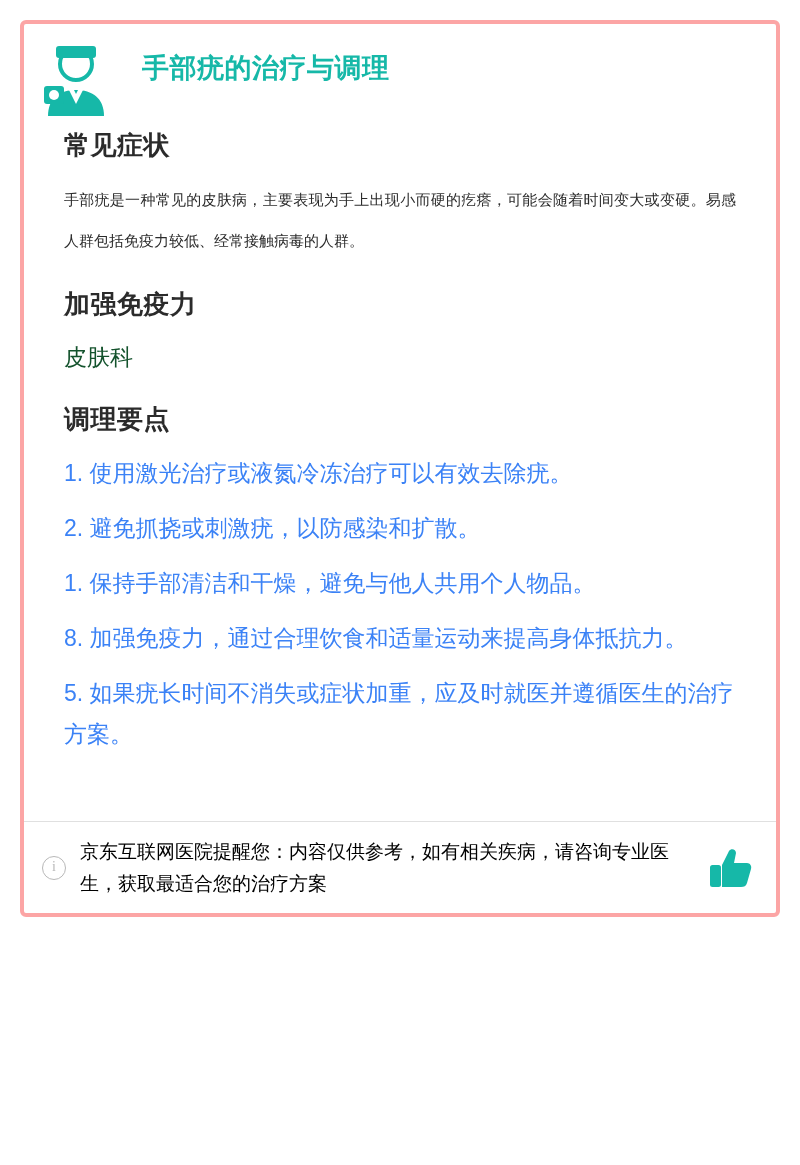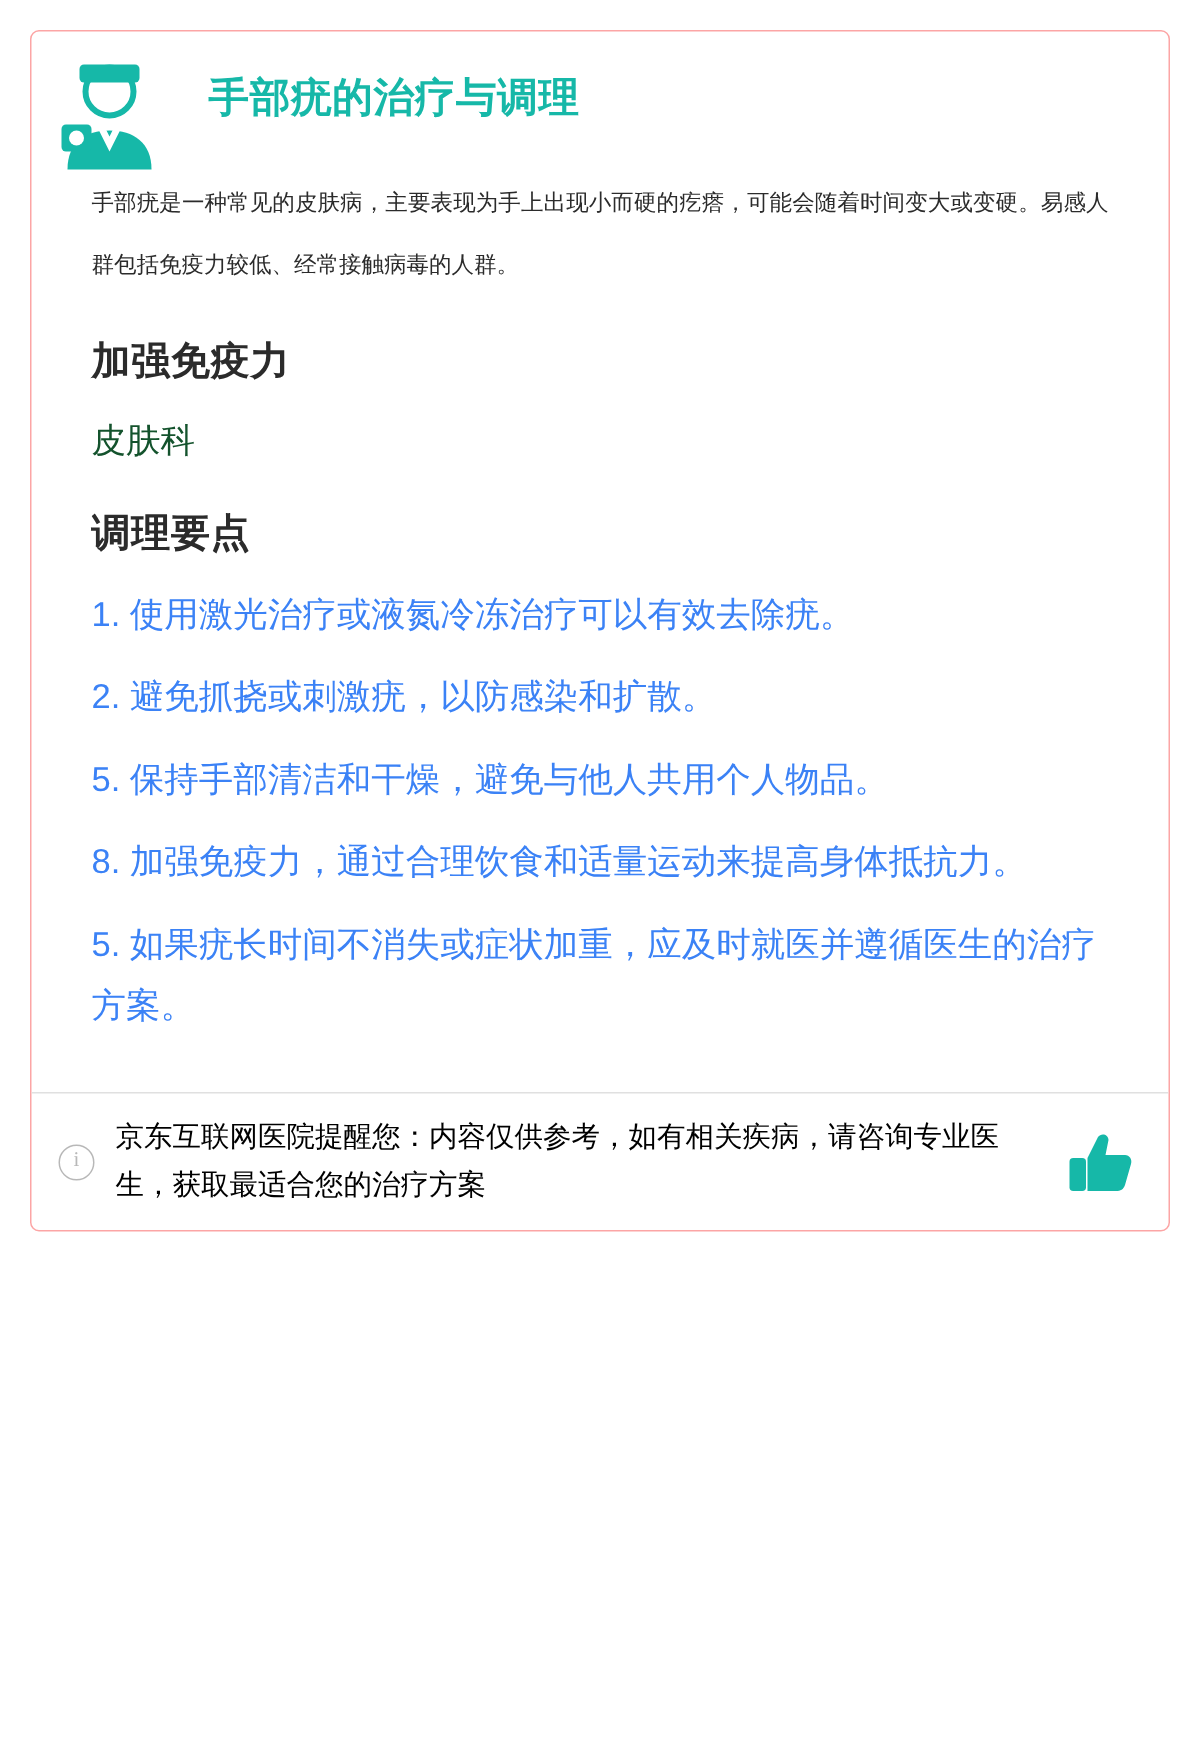--- a/index.html
+++ b/index.html
@@ -9,25 +9,25 @@
   body {
     width: 800px;
     height: 1165px;
     background: #ffffff;
     font-family: "Liberation Sans", "DejaVu Sans", sans-serif;
     overflow: hidden;
   }
   .card {
     position: relative;
     width: 760px;
-    height: 801px;
+    height: 897px;
     margin: 20px;
     box-sizing: border-box;
     background: #ffffff;
-    border: 1px solid #fca5a5;
+    border: 4px solid #fca5a5;
     border-radius: 6px;
     overflow: hidden;
   }
   .header {
     position: relative;
     padding: 26px 36px 10px 36px;
     min-height: 54px;
     box-sizing: border-box;
   }
   .doctor-icon {
@@ -134,30 +134,31 @@
         <rect x="14" y="4" width="40" height="12" rx="3" fill="#16b8a8"></rect>
         <rect x="2" y="44" width="20" height="18" rx="3" fill="#16b8a8"></rect>
         <circle cx="12" cy="53" r="5" fill="#ffffff"></circle>
       </svg>
     </span>
     <div class="title">手部疣的治疗与调理</div>
   </div>
 
   <div class="body">
 
+    <h2 class="section first">常见症状</h2>
     <p class="para">手部疣是一种常见的皮肤病，主要表现为手上出现小而硬的疙瘩，可能会随着时间变大或变硬。易感人群包括免疫力较低、经常接触病毒的人群。</p>
 
     <h2 class="section">加强免疫力</h2>
     <p class="plain">皮肤科</p>
 
     <h2 class="section">调理要点</h2>
     <ol class="points">
       <li>1. 使用激光治疗或液氮冷冻治疗可以有效去除疣。</li>
       <li>2. 避免抓挠或刺激疣，以防感染和扩散。</li>
-      <li>5. 保持手部清洁和干燥，避免与他人共用个人物品。</li>
+      <li>1. 保持手部清洁和干燥，避免与他人共用个人物品。</li>
       <li>8. 加强免疫力，通过合理饮食和适量运动来提高身体抵抗力。</li>
       <li>5. 如果疣长时间不消失或症状加重，应及时就医并遵循医生的治疗方案。</li>
     </ol>
 
   </div>
 
   <div class="footer">
     <span class="info-icon">i</span>
     <div class="footer-text">京东互联网医院提醒您：内容仅供参考，如有相关疾病，请咨询专业医生，获取最适合您的治疗方案</div>
     <span class="thumb">

